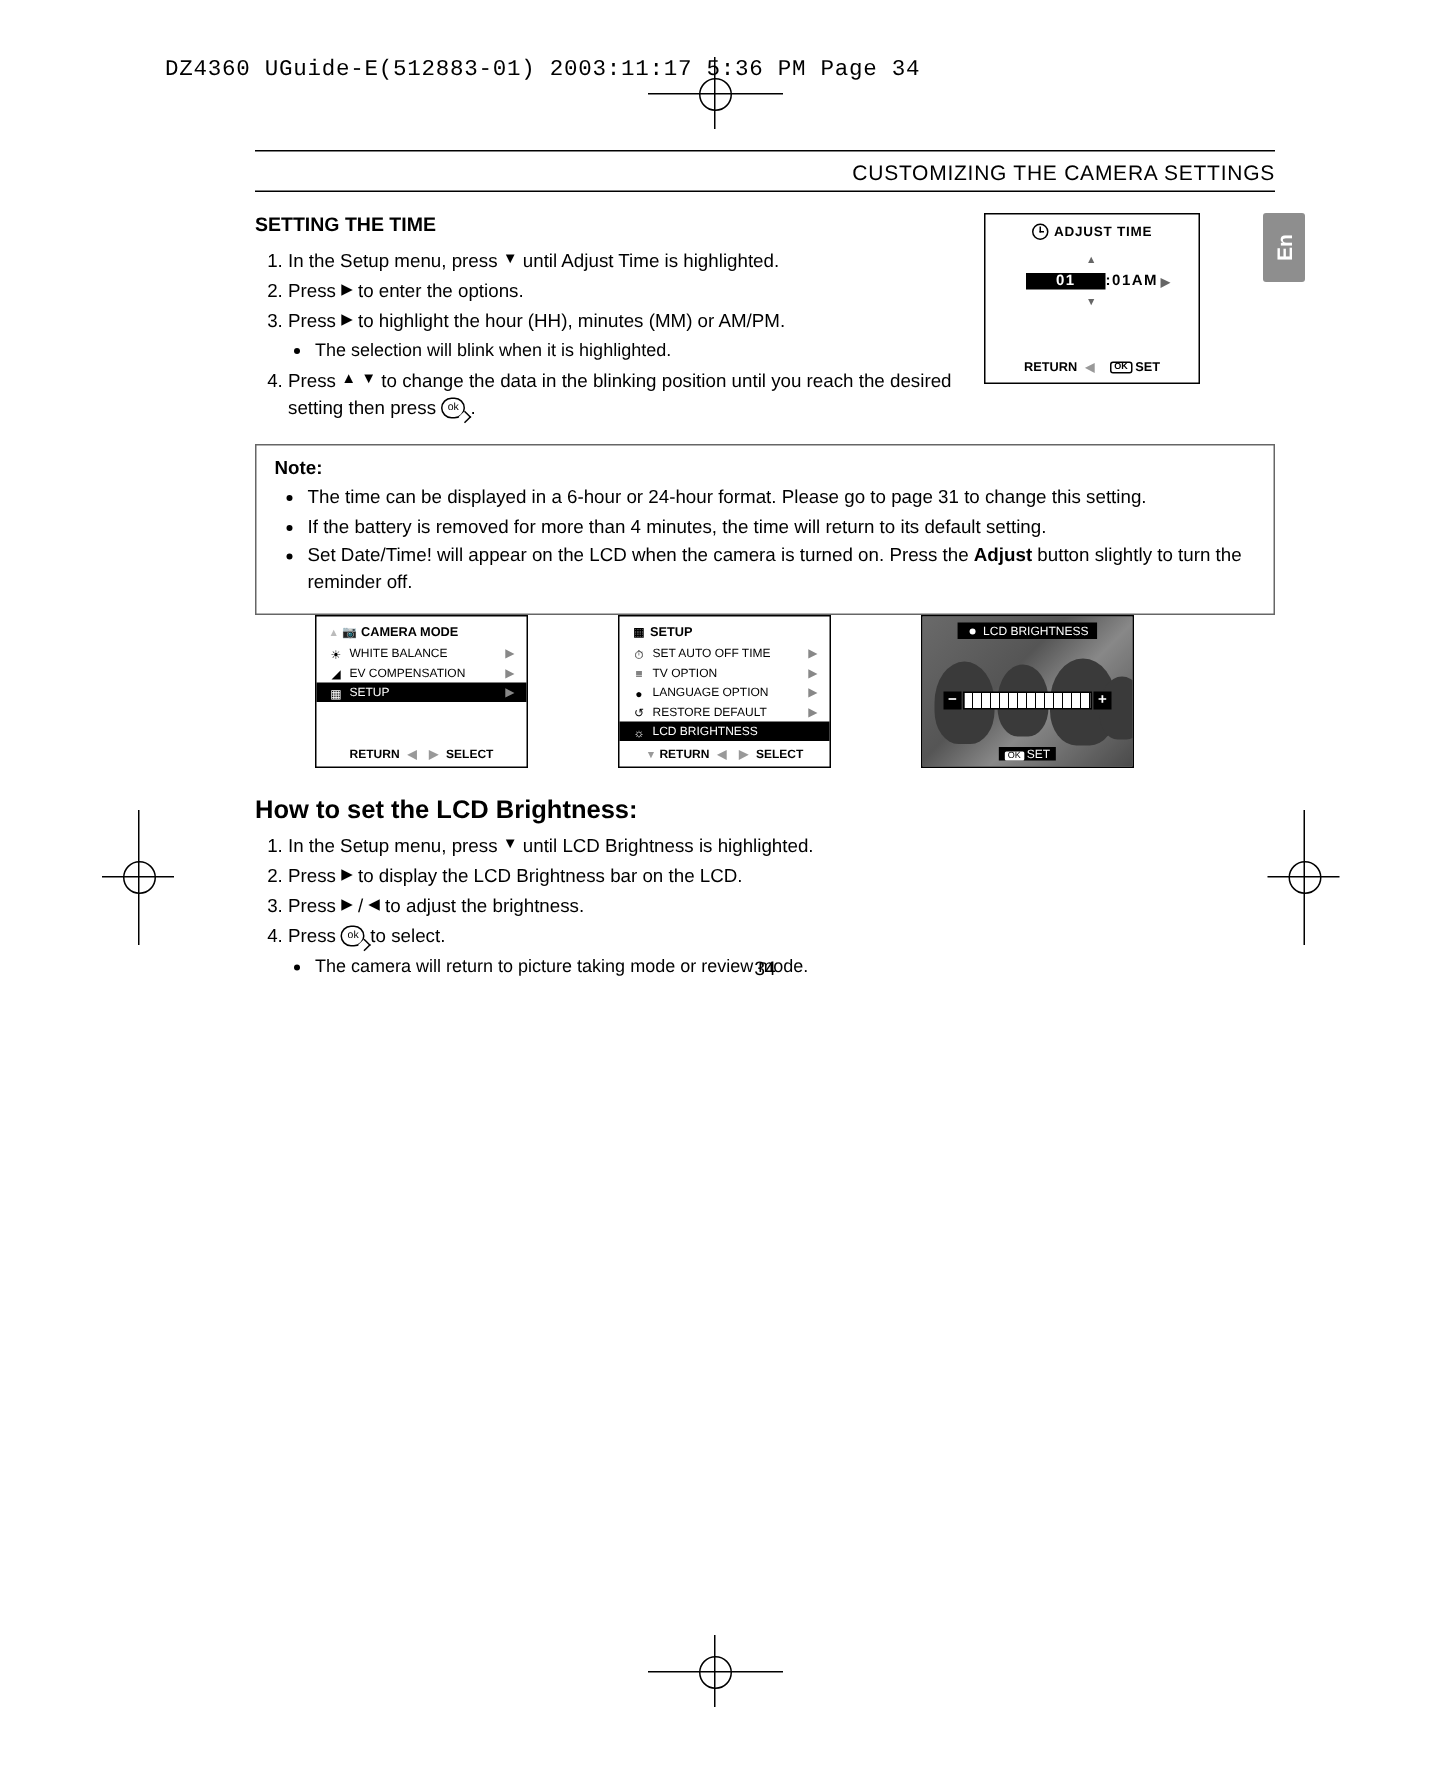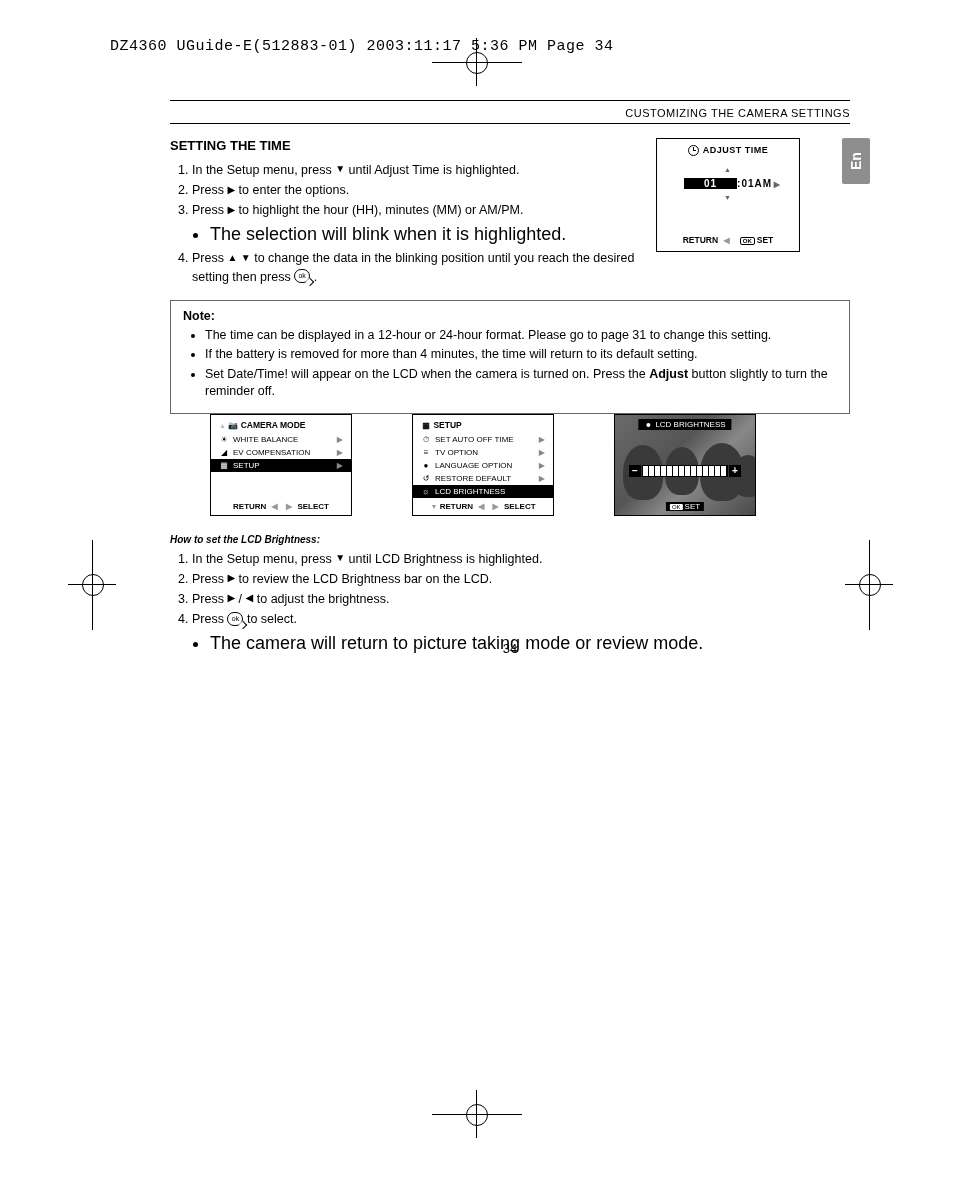--- a/index.html
+++ b/index.html
@@ -57,21 +57,21 @@
     height: 970px;
   }
   .top-border {
     border-top: 1px solid #000;
     width: 680px;
     margin-left: 60px;
     margin-bottom: 6px;
   }
   .header-right {
     text-align: right;
-    font-size: 11px;
+    font-size: 14px;
     letter-spacing: 0.5px;
     margin-right: 10px;
     margin-bottom: 4px;
   }
   .mid-border {
     border-top: 1px solid #000;
     width: 680px;
     margin-left: 60px;
     margin-bottom: 14px;
   }
@@ -114,21 +114,21 @@
   ol.steps li {
     margin-bottom: 2px;
     font-size: 12.5px;
     line-height: 1.45;
   }
   ul.sub {
     list-style: disc;
     margin: 2px 0 2px 0;
     padding-left: 18px;
   }
-  ul.sub li { font-size: 18px; }
+  ul.sub li { font-size: 12px; }
   .tri { display:inline-block; font-size:10px; vertical-align:middle; position:relative; top:-1px;}
   .ok-icon {
     display:inline-block;
     width:14px; height:12px;
     border:1px solid #000;
     border-radius:7px;
     font-size:7px;
     text-align:center;
     line-height:11px;
     vertical-align:middle;
@@ -337,23 +337,22 @@
     font-size:8px;color:#fff;
     background:#000;
     padding:0 4px;
   }
   .photo-footer .ok-mini2{
     display:inline-block;background:#fff;color:#000;
     font-size:6px;padding:0 2px;border-radius:1px;margin-right:2px;
   }
 
   .howto{
-    font-style: italic;
     font-weight: bold;
-    font-size: 10px;
+    font-size: 17px;
     margin: 18px 0 5px 0;
   }
   .page-num{
     position:absolute;
     bottom:0;
     left:50%;
     transform:translateX(-50%);
     font-size:13px;
   }
   .time-section-wrap{
@@ -421,21 +420,21 @@
           <span>RETURN</span>
           <span class="lt">◀</span>&nbsp;&nbsp;
           <span class="ok-mini">OK</span><span>SET</span>
         </div>
       </div>
     </div>
 
     <div class="note-box">
       <div class="note-title">Note:</div>
       <ul>
-        <li>The time can be displayed in a 12-hour or 24-hour format. Please go to page 31 to change this setting.</li>
+        <li>The time can be displayed in a 6-hour or 24-hour format. Please go to page 31 to change this setting.</li>
         <li>If the battery is removed for more than 4 minutes, the time will return to its default setting.</li>
         <li><span>Set Date/Time! will appear on the LCD when the camera is turned on. Press the </span><b>Adjust</b><span> button slightly to turn the reminder off.</span></li>
       </ul>
     </div>
 
 
     <div class="three-panels">
 
       <div class="lcd-panel">
         <div class="lcd-row-top"><span style="color:#bbb;font-size:7px;">▲</span> <span class="mini-icon">📷</span> <span>CAMERA MODE</span></div>
@@ -524,21 +523,21 @@
           <div class="track"></div>
           <div class="plus">+</div>
         </div>
         <div class="photo-footer"><span class="ok-mini2">OK</span><span>SET</span></div>
       </div>
     </div>
 
     <div class="howto">How to set the LCD Brightness:</div>
     <ol class="steps">
       <li><span>In the Setup menu, press </span><span class="tri">▼</span><span> until LCD Brightness is highlighted.</span></li>
-      <li><span>Press </span><span class="tri">▶</span><span> to review the LCD Brightness bar on the LCD.</span></li>
+      <li><span>Press </span><span class="tri">▶</span><span> to display the LCD Brightness bar on the LCD.</span></li>
       <li><span>Press </span><span class="tri">▶</span><span> / </span><span class="tri">◀</span><span> to adjust the brightness.</span></li>
       <li><span>Press </span><span class="ok-icon">ok</span><span> to select.</span>
         <ul class="sub">
             <li>The camera will return to picture taking mode or review mode.</li>
           </ul>
       </li>
     </ol>
 
     <div class="page-num">34</div>
   </div>

